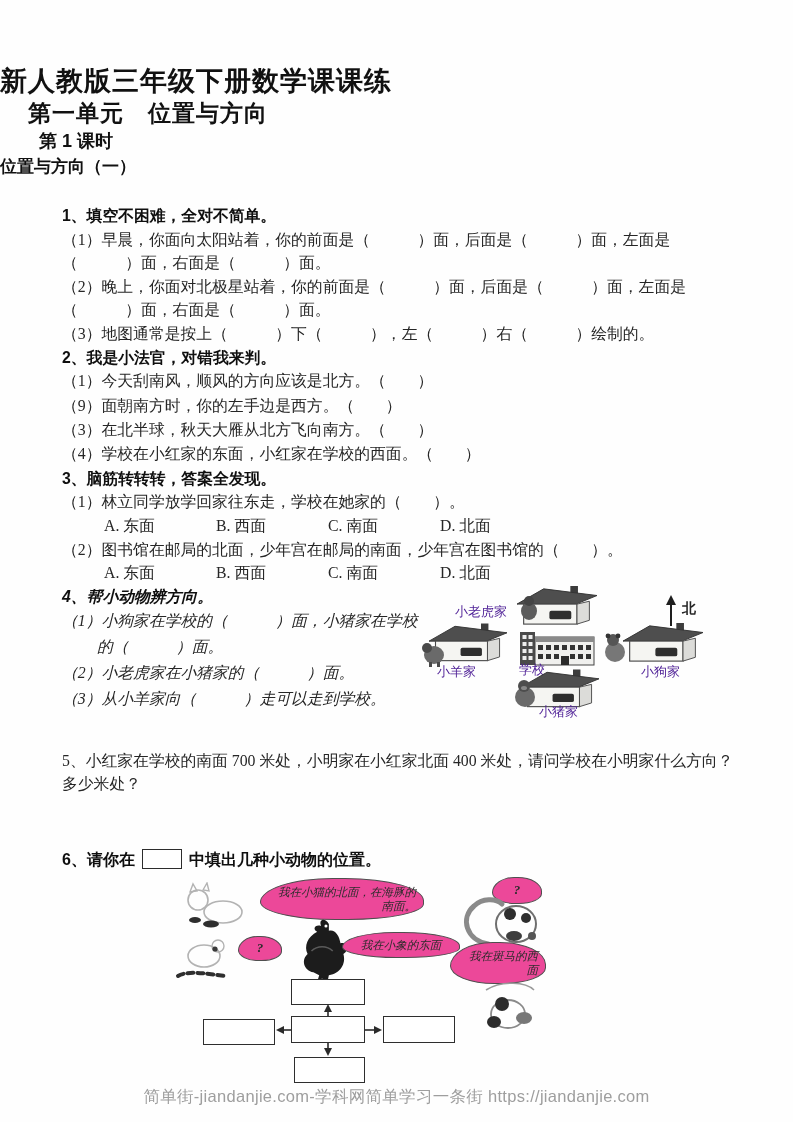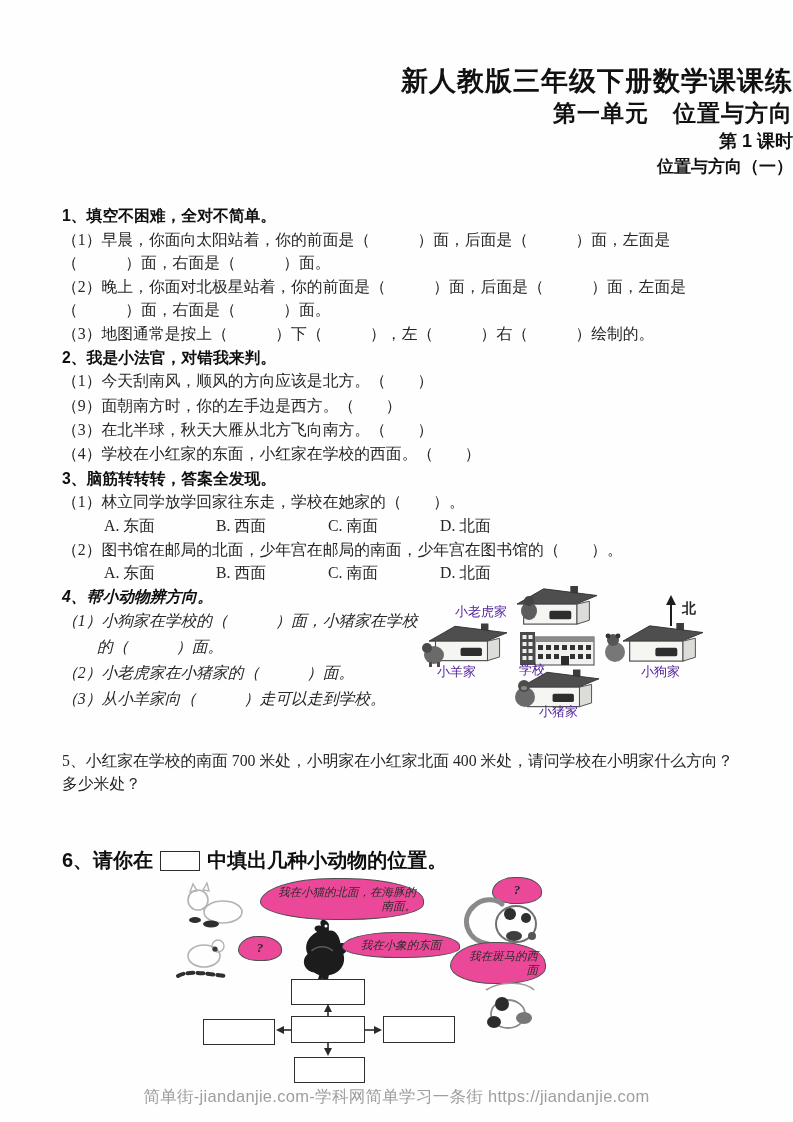--- a/index.html
+++ b/index.html
@@ -3,43 +3,43 @@
 <meta charset="utf-8">
 <style>
   html,body { margin:0; padding:0; background:#ffffff; }
   .page {
     position:relative; width:793px; height:1122px; margin:0 auto;
     background:#fefefe; overflow:hidden;
     font-family:"Liberation Serif","DejaVu Serif",serif;
     color:#262626;
   }
   
-  .titles { padding-top:64px; text-align:right; font-family:"Liberation Sans","DejaVu Sans",sans-serif; color:#111; }
+  .titles { padding-top:64px; text-align:left; font-family:"Liberation Sans","DejaVu Sans",sans-serif; color:#111; }
   .t1 { font-size:27px; font-weight:bold; line-height:34px; letter-spacing:1px; }
   .t2 { font-size:23px; font-weight:bold; line-height:30px; letter-spacing:1px;padding-left:28px; }
-  .t3 { font-size:18px; font-weight:bold; line-height:26px; }
+  .t3 { font-size:18px; font-weight:bold; line-height:26px;padding-left:39px; }
   .t4 { font-size:17px; font-weight:bold; line-height:26px; }
   
   main { margin-top:24px; padding:0 58px 0 62px; font-size:15.8px; line-height:23.6px; }
   p { margin:0; }
   .q-head { font-family:"Liberation Sans","DejaVu Sans",sans-serif; font-weight:bold; color:#0f0f0f; }
   .q2-item { line-height:24.4px; }
   .opt-row { display:flex; padding-left:42px; }
   .opt { width:112px; }
   
   .q4-wrap { display:flex; align-items:flex-start; min-height:160px; }
   .q4-text { width:370px;font-style:italic; }
   .q4-item { padding-left:35px; text-indent:-35px; line-height:26px; }
   .q4-fig { position:relative; width:305px; height:158px; margin-top:-4px; margin-left:-5px; flex:none; }
   .fig-label { position:absolute; font-size:13px; line-height:14px; color:#4c1d95; white-space:nowrap; }
   .north { position:absolute; left:236px; top:14px; display:flex; align-items:flex-start; }
   .north span { font-size:14px; font-weight:bold; margin-left:3px; margin-top:2px; font-family:"Liberation Sans",sans-serif; }
   
   .q5 { margin-top:4px; margin-bottom:50px; }
-  .q6-line { font-family:"Liberation Sans","DejaVu Sans",sans-serif; font-weight:bold; font-size:20px; line-height:28px; color:#0f0f0f; }
+  .q6-line { font-family:"Liberation Sans","DejaVu Sans",sans-serif; font-weight:bold; font-size:16px; line-height:28px; color:#0f0f0f; }
   .inline-box { display:inline-block; width:38px; height:18px; border:1.7px solid #2c2c2c; background:#fff; vertical-align:-4px; margin:0 7px; }
   
   .q6-fig { position:relative; width:430px; height:212px; margin-left:112px; margin-top:2px; }
   .bubble {
     position:absolute; background:#ec4899; border:1.3px solid #4f4f4f;
     border-radius:48% 52% 50% 50% / 62% 58% 42% 46%;
     display:flex; align-items:center; justify-content:center; text-align:right;
     font-size:11.5px; line-height:1.25; color:#2c2c2c; padding:2px 7px; box-sizing:border-box;font-style:italic;
   }
   .bubble.qmark { font-size:13px; font-weight:bold; }

